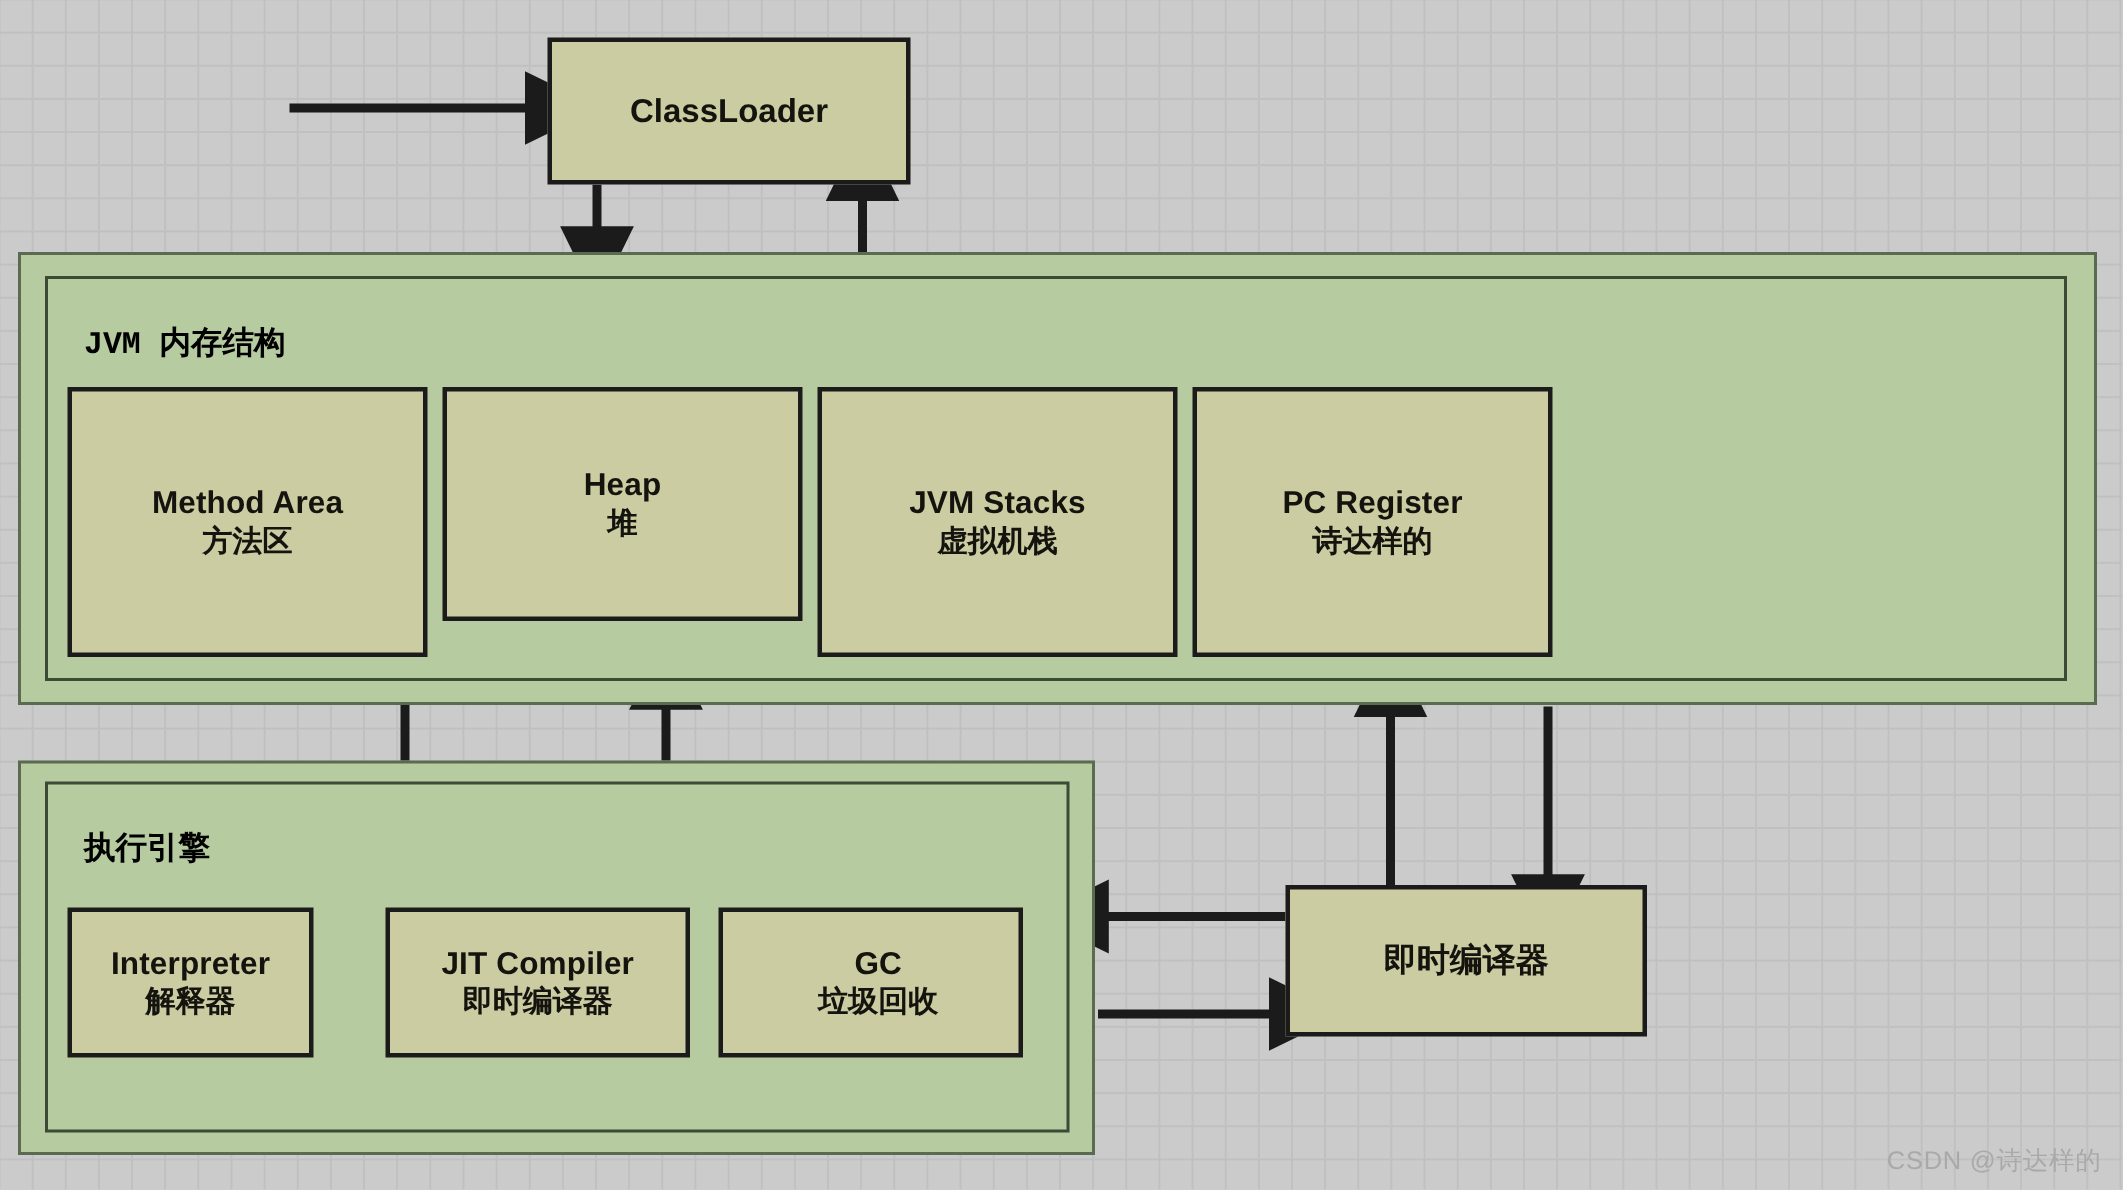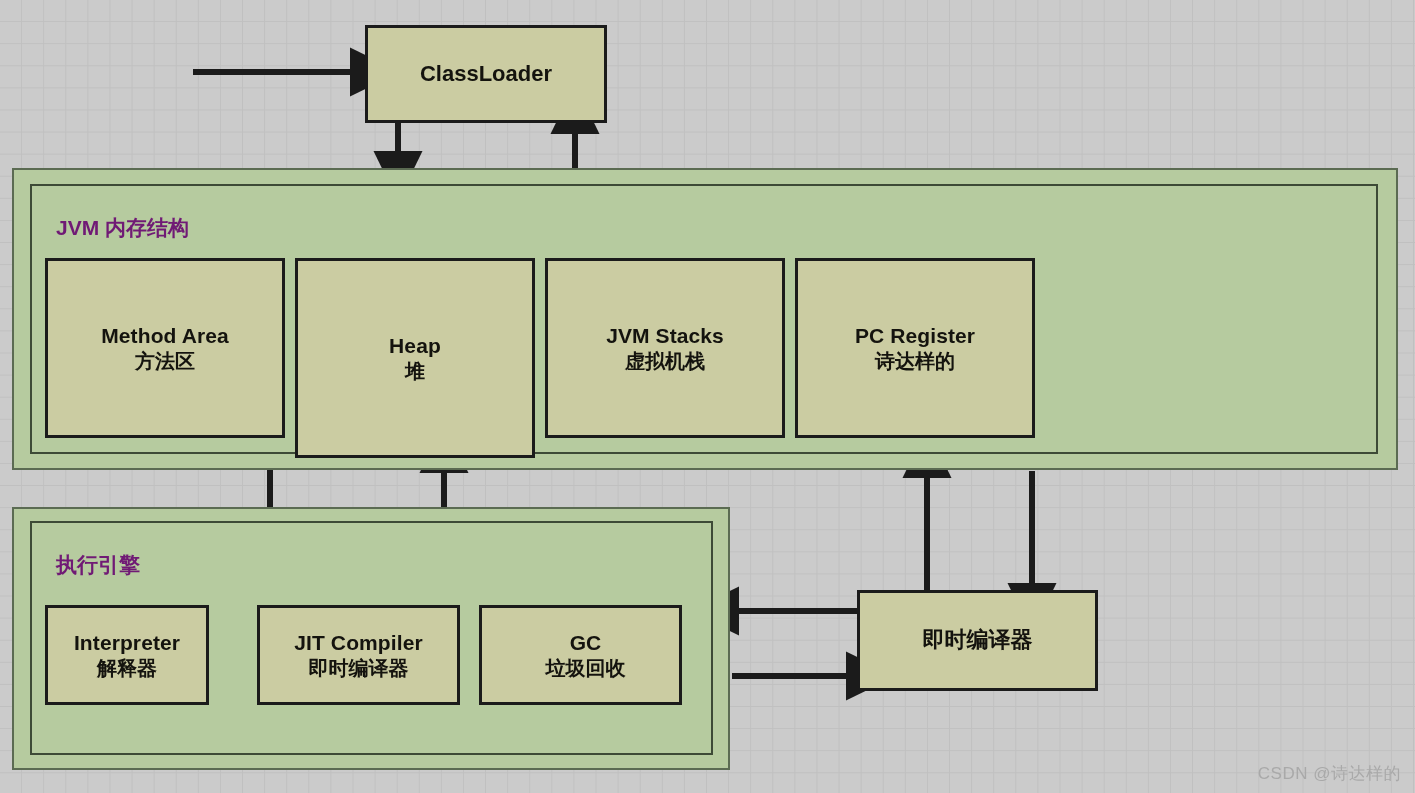--- a/index.html
+++ b/index.html
@@ -54,22 +54,23 @@
   .green-inner {
     position: absolute;
     background-color: #b6cb9f;
     border: 2px solid #3d4a36;
   }
 
   .container-title {
     position: absolute;
     font-size: 21px;
     font-weight: bold;
-    color: #701a75;
+    color: #000000;
     white-space: nowrap;
+    font-family: Liberation Mono, monospace;
   }
 
   .line-en {
     font-size: 21px;
     font-weight: bold;
     letter-spacing: 0.1px;
   }
   .line-cn {
     font-size: 20px;
     font-weight: bold;
@@ -138,21 +139,21 @@
 
   <div class="green-inner" style="left:30px; top:184px; width:1348px; height:270px;">
     <div class="container-title" style="left:24px; top:28px;">JVM 内存结构</div>
   </div>
 
   <div class="node khaki" style="left:45px; top:258px; width:240px; height:180px;">
     <span class="line-en">Method Area</span>
     <span class="line-cn">方法区</span>
   </div>
 
-  <div class="node khaki" style="left:295px; top:258px; width:240px; height:200px;">
+  <div class="node khaki" style="left:295px; top:258px; width:240px; height:156px;">
     <span class="line-en">Heap</span>
     <span class="line-cn">堆</span>
   </div>
 
   <div class="node khaki" style="left:545px; top:258px; width:240px; height:180px;">
     <span class="line-en">JVM Stacks</span>
     <span class="line-cn">虚拟机栈</span>
   </div>
 
   <div class="node khaki" style="left:795px; top:258px; width:240px; height:180px;">

